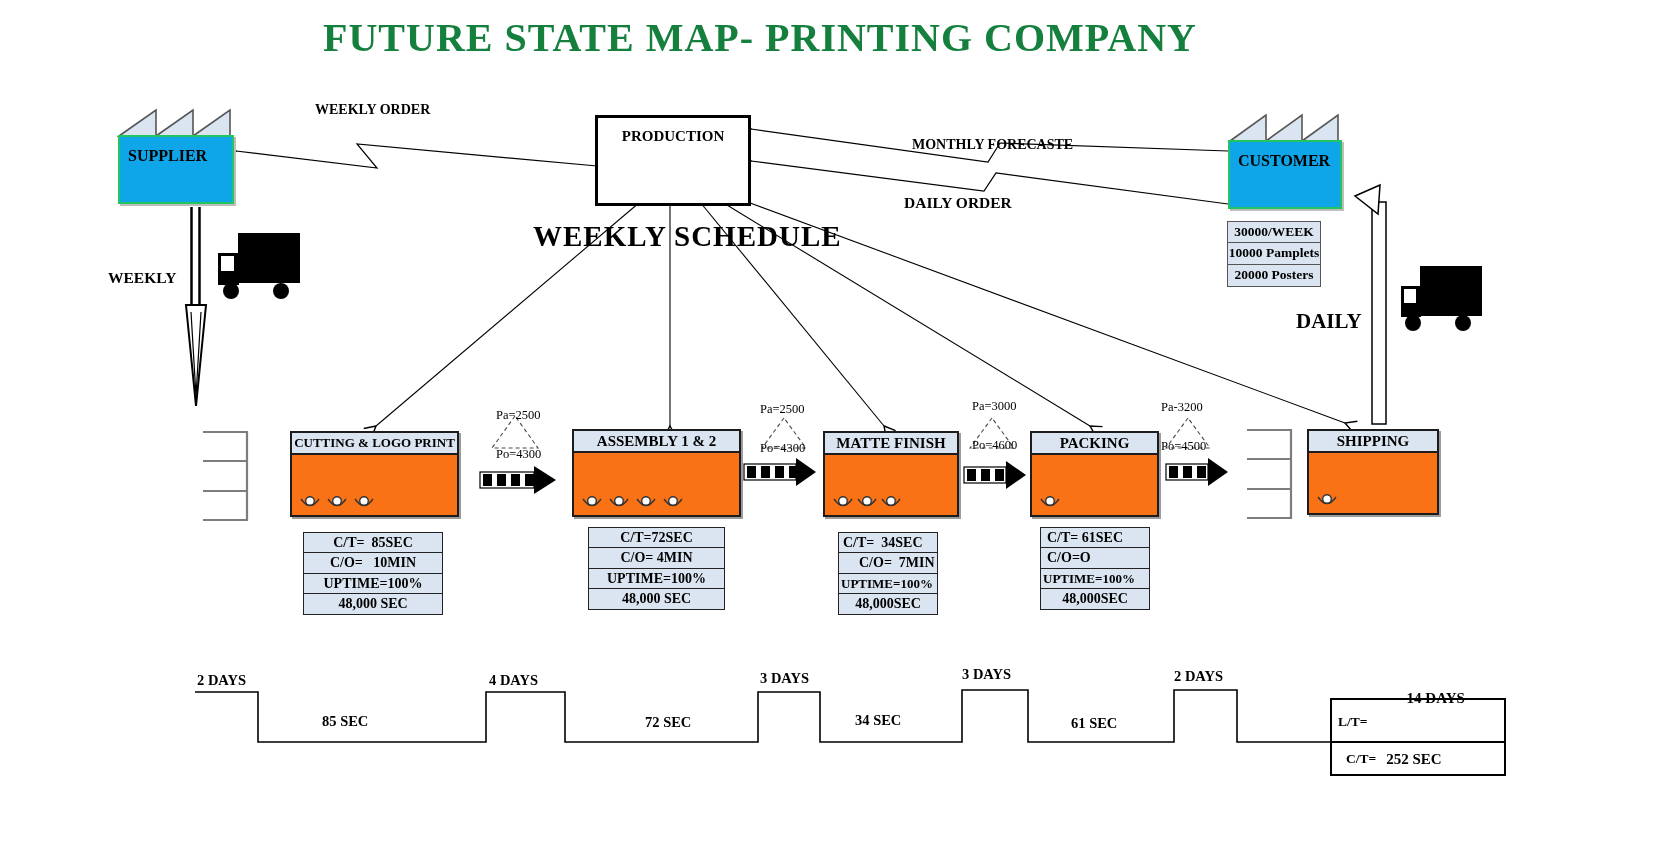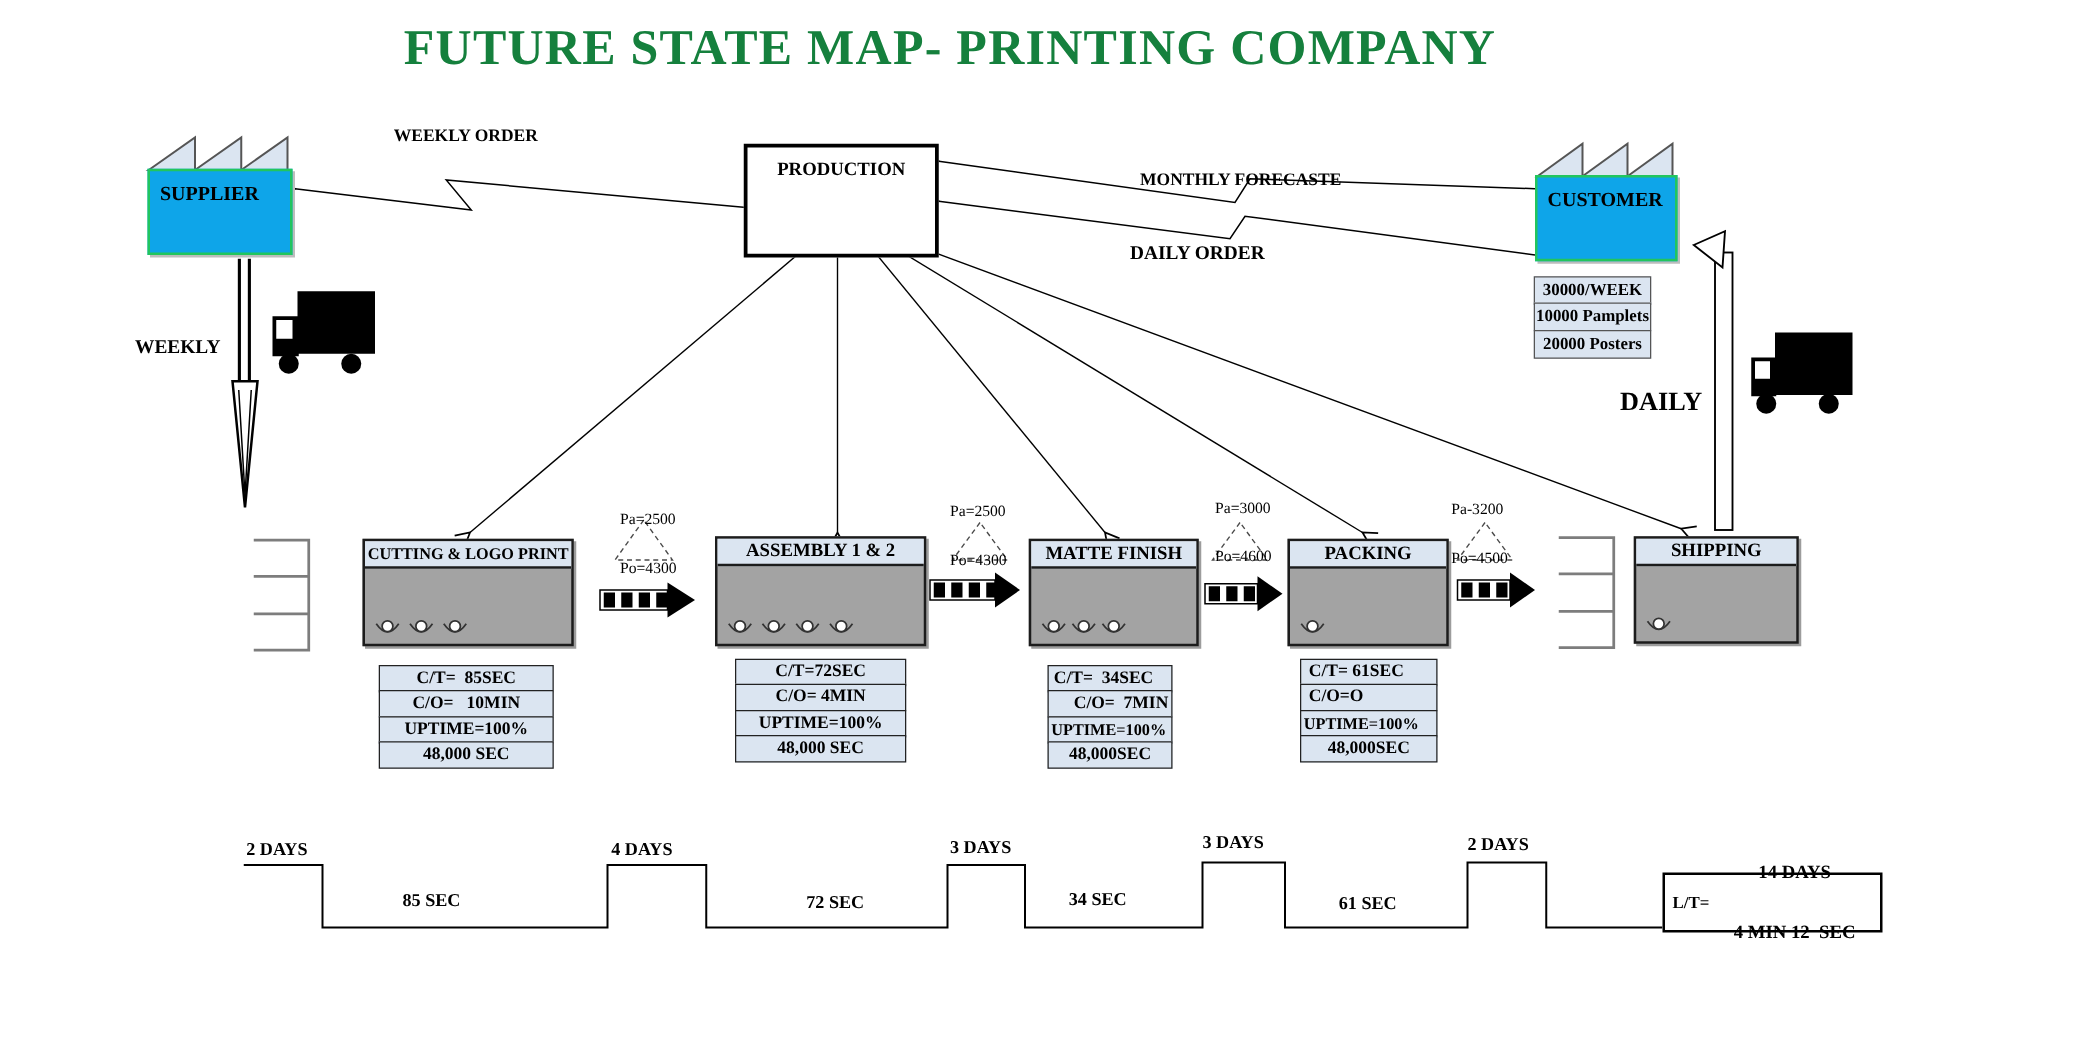--- a/index.html
+++ b/index.html
@@ -10,21 +10,21 @@
   .lbl{position:absolute;font-weight:bold;white-space:pre;}
   .title{position:absolute;left:300px;top:14px;width:920px;text-align:center;
          font-size:40px;font-weight:bold;letter-spacing:1px;}
   .entity{position:absolute;background:#0ea5e9;border:2px solid #22c55e;box-shadow:2px 2px 0 #bdbdbd;}
   .entity .ename{font-weight:bold;font-size:16px;padding:10px 0 0 8px;white-space:pre;}
   .prod{position:absolute;background:#fff;border:3px solid #000;}
   .prod .ename{font-weight:bold;font-size:15px;text-align:center;padding-top:10px;}
   .demtable{position:absolute;}
   .demrow{height:21px;border:1.5px solid #555;background:var(--panel);margin-top:-1.5px;
           text-align:center;font-weight:bold;font-size:13.5px;line-height:20px;white-space:pre;}
-  .pbox{position:absolute;background:#a3a3a3;border:2px solid #1c1c1c;box-shadow:2px 2px 0 #9c9c9c;}
+  .pbox{position:absolute;background:#f97316;border:2px solid #1c1c1c;box-shadow:2px 2px 0 #9c9c9c;}
   .pbox-h{height:20px;border-bottom:2px solid #1c1c1c;background:var(--panel);
           text-align:center;font-weight:bold;line-height:20px;white-space:pre;}
   .ops{position:absolute;left:7px;bottom:4px;display:flex;gap:5px;}
   .dtable{position:absolute;}
   .drow{height:20px;border:1.5px solid #222;background:var(--panel);margin-top:-1.5px;
         text-align:center;font-weight:bold;font-size:14px;line-height:19px;white-space:pre;}
   .papo{position:absolute;font-size:12.5px;line-height:13px;white-space:pre;}
   .tl-lbl{position:absolute;font-weight:bold;font-size:14.5px;white-space:pre;}
   .sumbox{position:absolute;background:#fff;border:2px solid #000;display:flex;align-items:center;}
   .sum-l{font-weight:bold;font-size:13.5px;padding-left:6px;white-space:pre;}
@@ -164,20 +164,21 @@
 
   <div class="demtable" style="left:1227px;top:222px;width:94px;">
     <div class="demrow">30000/WEEK</div>
     <div class="demrow">10000 Pamplets</div>
     <div class="demrow">20000 Posters</div>
   </div>
 
   <div class="lbl" style="left:315px;top:102px;font-size:14px;">WEEKLY ORDER</div>
   <div class="lbl" style="left:912px;top:104px;font-size:14px;margin-top:33px;">MONTHLY FORECASTE</div>
   <div class="lbl" style="left:904px;top:194px;font-size:15.5px;">DAILY ORDER</div>
+  <div class="lbl" style="left:533px;top:220px;font-size:29px;letter-spacing:1px;">WEEKLY SCHEDULE</div>
   <div class="lbl" style="left:108px;top:269px;font-size:15.5px;">WEEKLY</div>
   <div class="lbl" style="left:1296px;top:309px;font-size:21px;">DAILY</div>
 
   <div class="pbox" style="left:290px;top:431px;width:165px;height:82px;">
     <div class="pbox-h" style="font-size:13px;">CUTTING &amp; LOGO PRINT</div>
     <div class="ops">
       <svg width="22" height="16">
           <path d="M2,4 Q11,17 20,4" fill="none" stroke="#333" stroke-width="1.4"></path>
           <circle cx="11" cy="6" r="4.3" fill="#fff" stroke="#333" stroke-width="1.4"></circle>
         </svg>
@@ -308,14 +309,18 @@
   <div class="tl-lbl" style="left:855px;top:712px;">34 SEC</div>
   <div class="tl-lbl" style="left:1071px;top:715px;">61 SEC</div>
 
   <div class="sumbox" style="left:1330px;top:698px;width:172px;height:44px;">
     <span class="sum-l">L/T=</span>
     <span class="sum-v">
       <div>14 DAYS</div>
       <div>4 MIN 12  SEC</div>
     </span>
   </div>
+  <div class="sumbox" style="left:1330px;top:741px;width:172px;height:31px;">
+    <span class="sum-l" style="padding-left:14px;">C/T=</span>
+    <span class="sum-v" style="text-align:left;padding-left:10px;">252 SEC</span>
+  </div>
 
 </div>
 
 </body></html>

